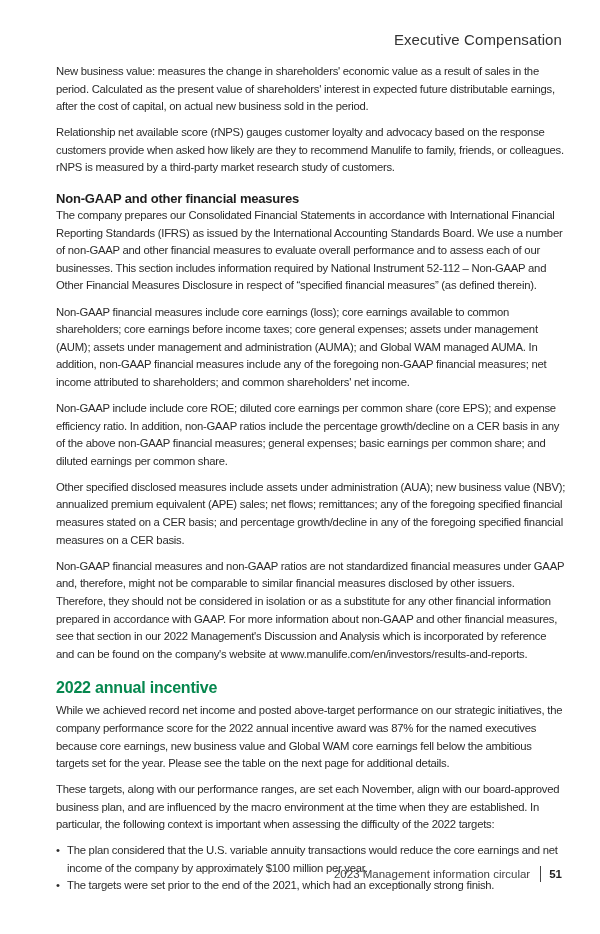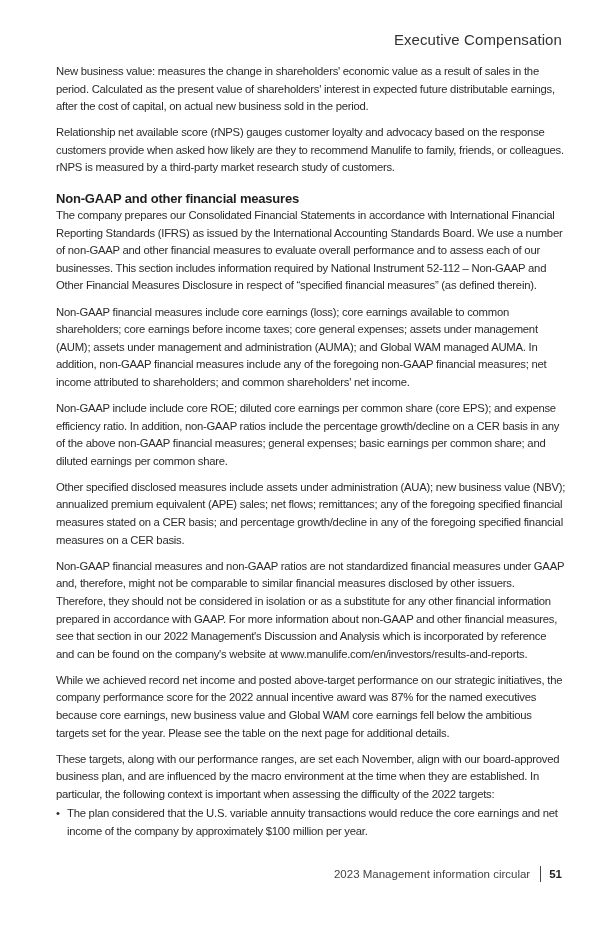--- a/index.html
+++ b/index.html
@@ -7,21 +7,21 @@
          font-family: "Liberation Sans", sans-serif; color: #2b2b2b; }
   .header { position: absolute; top: 31px; right: 38px; font-size: 15px; color: #333; letter-spacing: 0.1px; }
   .content { position: absolute; top: 63px; left: 56px; width: 510px; }
   p { margin: 0 0 8.5px 0; font-size: 11.3px; line-height: 17.6px; letter-spacing: -0.25px; }
   .it { }
   h3 { margin: 13px 0 0 0; font-size: 13px; font-weight: bold; color: #1e1e1e; line-height: 17px; letter-spacing: -0.2px; }
   h2 { margin: 14px 0 3px 0; font-size: 16px; font-weight: bold; color: #06874e; line-height: 22px; letter-spacing: -0.2px; }
   ul { margin: 0 0 8px 0; padding: 0; list-style: none; }
   li { position: relative; padding-left: 11px; font-size: 11.3px; line-height: 17.6px; letter-spacing: -0.25px; }
   li::before { content: "\2022"; position: absolute; left: 0; top: 0; }
-  p.tight { margin-bottom: 2px; }
+  p.tight { margin-bottom: 8px; }
   .footer { position: absolute; top: 866px; right: 38px; font-size: 11.5px; color: #444; display: flex; align-items: center; }
   .footer .sep { display: inline-block; width: 1px; height: 16px; background: #444; margin: 0 8px 0 10px; }
   .footer .pg { font-weight: bold; color: #1e1e1e; }
 </style>
 </head>
 <body>
 
 <div class="header">Executive Compensation</div>
 
 <div class="content">
@@ -35,24 +35,26 @@
   <p><span>The company prepares our Consolidated Financial Statements in accordance with International Financial Reporting Standards (IFRS) as issued by the International Accounting Standards Board. We use a number of non-GAAP and other financial measures to evaluate overall performance and to assess each of our businesses. This section includes information required by National Instrument 52-112 – </span><span class="it">Non-GAAP and Other Financial Measures Disclosure in respect of “specified financial measures”</span><span> (as defined therein).</span></p>
 
   <p><span class="it">Non-GAAP financial measures</span><span> include core earnings (loss); core earnings available to common shareholders; core earnings before income taxes; core general expenses; assets under management (AUM); assets under management and administration (AUMA); and Global WAM managed AUMA. In addition, non-GAAP financial measures include any of the foregoing non-GAAP financial measures; net income attributed to shareholders; and common shareholders' net income.</span></p>
 
   <p><span class="it">Non-GAAP include</span><span> include core ROE; diluted core earnings per common share (core EPS); and expense efficiency ratio. In addition, non-GAAP ratios include the percentage growth/decline on a CER basis in any of the above non-GAAP financial measures; general expenses; basic earnings per common share; and diluted earnings per common share.</span></p>
 
   <p><span class="it">Other specified disclosed measures</span><span> include assets under administration (AUA); new business value (NBV); annualized premium equivalent (APE) sales; net flows; remittances; any of the foregoing specified financial measures stated on a CER basis; and percentage growth/decline in any of the foregoing specified financial measures on a CER basis.</span></p>
 
   <p>Non-GAAP financial measures and non-GAAP ratios are not standardized financial measures under GAAP and, therefore, might not be comparable to similar financial measures disclosed by other issuers. Therefore, they should not be considered in isolation or as a substitute for any other financial information prepared in accordance with GAAP. For more information about non-GAAP and other financial measures, see that section in our 2022 Management's Discussion and Analysis which is incorporated by reference and can be found on the company's website at www.manulife.com/en/investors/results-and-reports.</p>
 
+  <h2>2022 annual incentive</h2>
   <p>While we achieved record net income and posted above-target performance on our strategic initiatives, the company performance score for the 2022 annual incentive award was 87% for the named executives because core earnings, new business value and Global WAM core earnings fell below the ambitious targets set for the year. Please see the table on the next page for additional details.</p>
   <p class="tight">These targets, along with our performance ranges, are set each November, align with our board-approved business plan, and are influenced by the macro environment at the time when they are established. In particular, the following context is important when assessing the difficulty of the 2022 targets:</p>
   <ul>
     <li>The plan considered that the U.S. variable annuity transactions would reduce the core earnings and net income of the company by approximately $100 million per year.</li>
+    <li>The targets were set prior to the end of the 2021, which had an exceptionally strong finish.</li>
   </ul>
 
 </div>
 
 <div class="footer">
   <span>2023 Management information circular</span>
   <span class="sep"></span>
   <span class="pg">51</span>
 </div>
 

